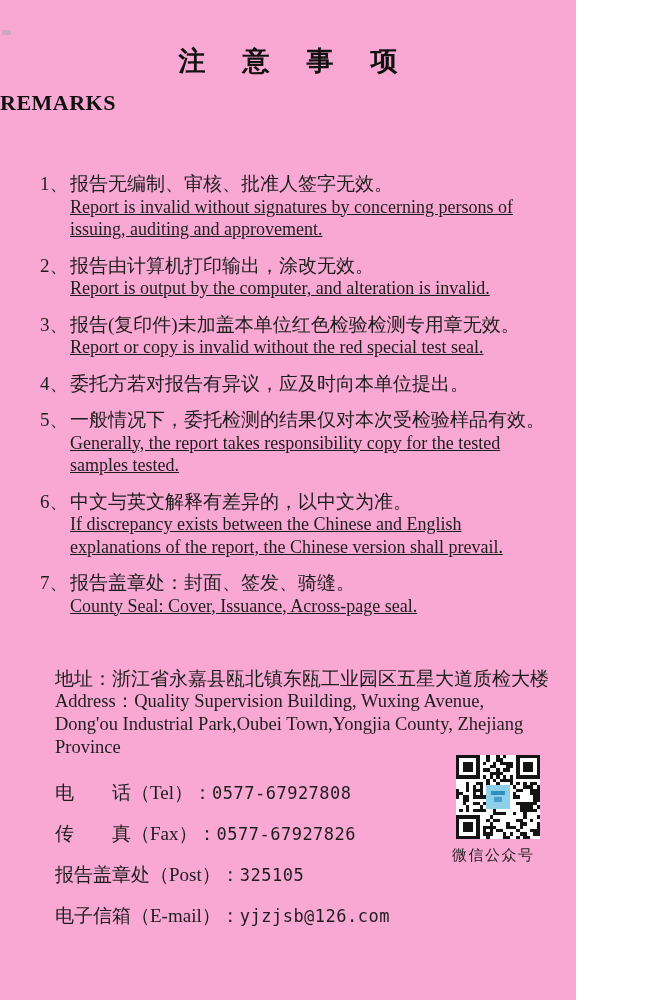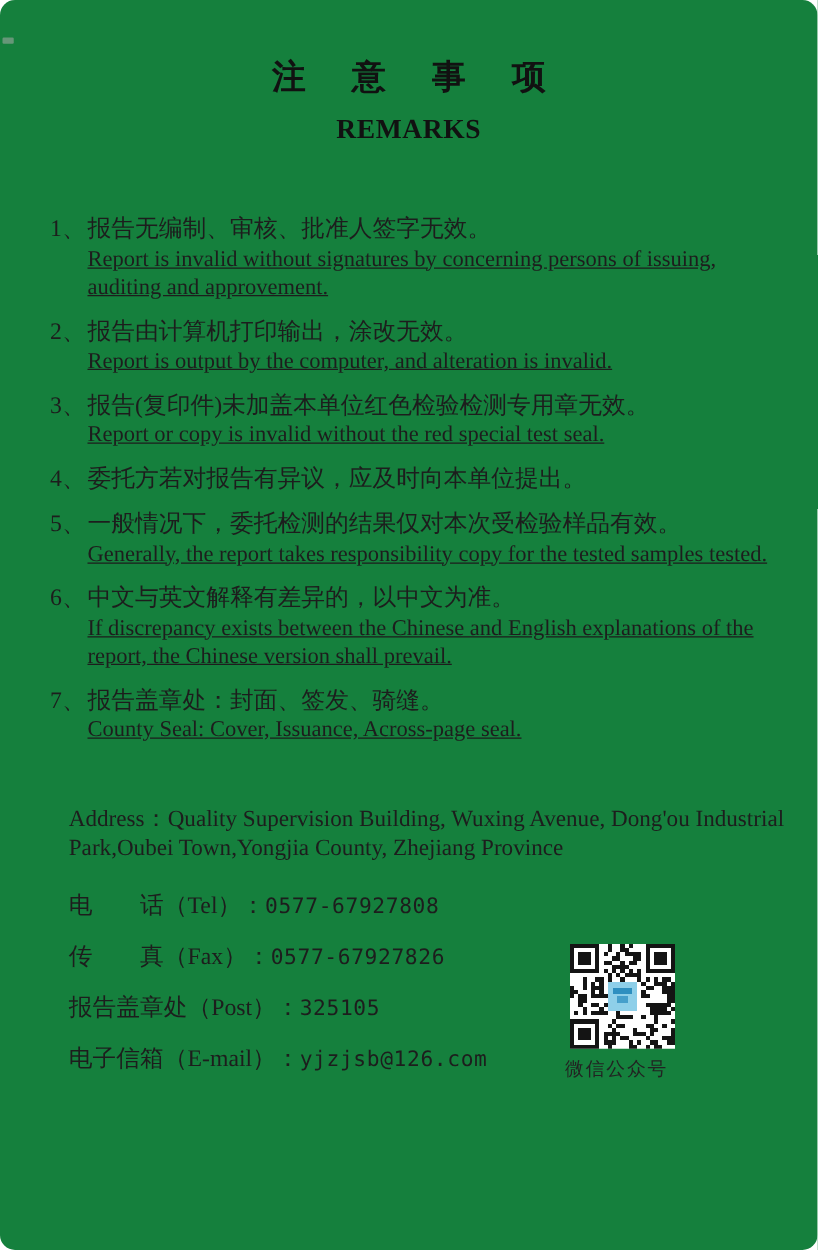--- a/index.html
+++ b/index.html
@@ -1,38 +1,37 @@
 <!DOCTYPE html>
 <html><head>
 <meta charset="utf-8">
 <style>
   html,body{margin:0;padding:0;background:#ffffff;}
   .page{
     position:relative;
-    width:654px;height:1000px;
-    background:#15803d;
+    width:576px;height:1000px;
+    background:#f9a8d4;
     color:#1d1d1d;
     font-family:"Liberation Serif","DejaVu Serif",serif;
     overflow:hidden;
-    border-radius:12px;
   }
   .scan-artifact{
     position:absolute;left:2px;top:30px;width:9px;height:5px;
     background:#a9a9a9;opacity:.55;border-radius:1px;
   }
   .title-zh{
     margin:0;padding-top:46px;padding-left:37px;
     text-align:center;
     font-size:27px;font-weight:700;line-height:30px;
     letter-spacing:37px;
     color:#111;
   }
   .title-en{
     margin:14px 0 0 0;
-    text-align:center;
+    text-align:left;
     font-size:22px;font-weight:700;line-height:26px;letter-spacing:.5px;
     color:#111;
   }
   .items{margin-top:57px;padding:0 26px 0 40px;}
   .item{display:flex;margin-bottom:14px;}
   .item .num{
     flex:0 0 30px;width:30px;
     font-size:19px;line-height:22.5px;
   }
   .item .texts{max-width:565px;}
@@ -121,20 +120,21 @@
   <div class="item">
     <span class="num">7、</span>
     <div class="texts">
       <div class="zh">报告盖章处：封面、签发、骑缝。</div>
       <div class="en">County Seal: Cover, Issuance, Across-page seal.</div>
     </div>
   </div>
 </div>
 
   <div class="address">
+    <div class="addr-zh">地址：浙江省永嘉县瓯北镇东瓯工业园区五星大道质检大楼</div>
     <div class="addr-en">Address：Quality Supervision Building, Wuxing Avenue, Dong'ou Industrial Park,Oubei Town,Yongjia County, Zhejiang Province</div>
   </div>
 
   <div class="contacts">
   <div class="contact-row">
     <span class="label">电　　话（Tel）：</span><span class="value">0577-67927808</span>
   </div>
 
   <div class="contact-row">
     <span class="label">传　　真（Fax）：</span><span class="value">0577-67927826</span>

